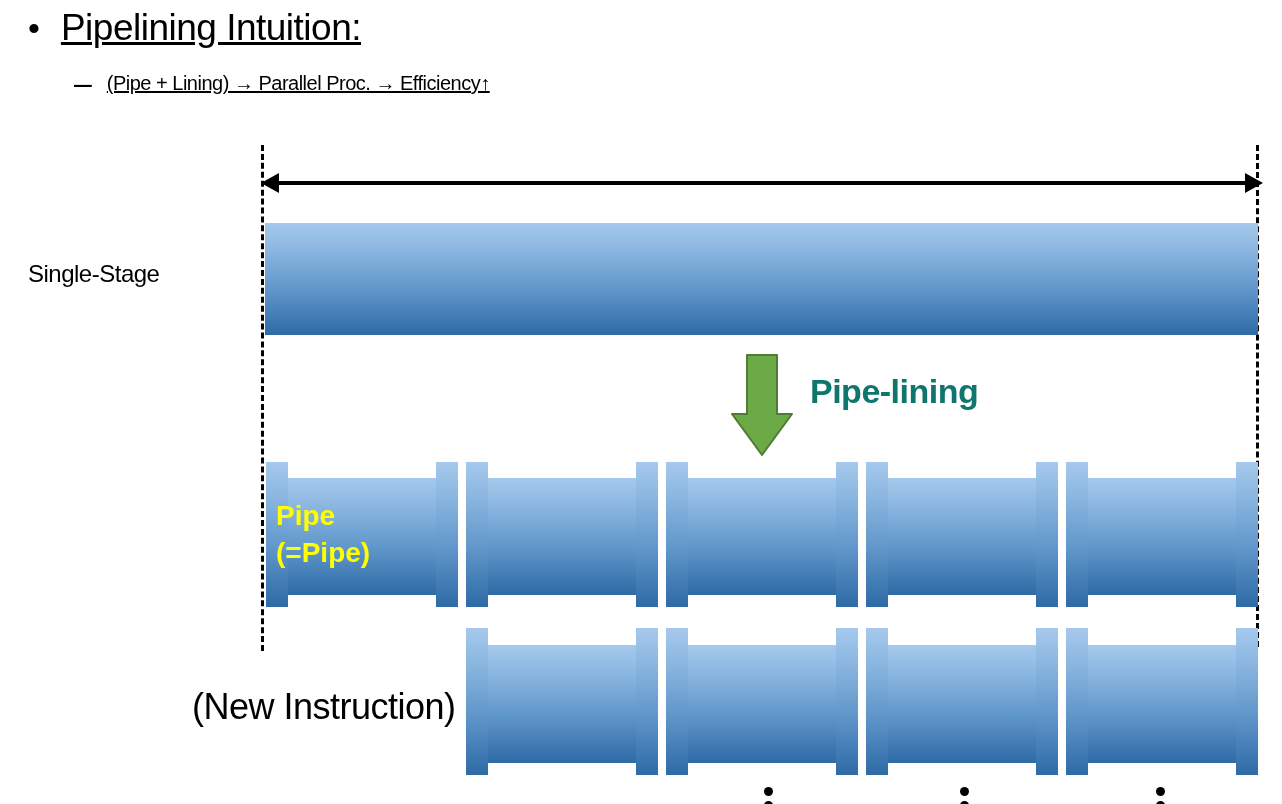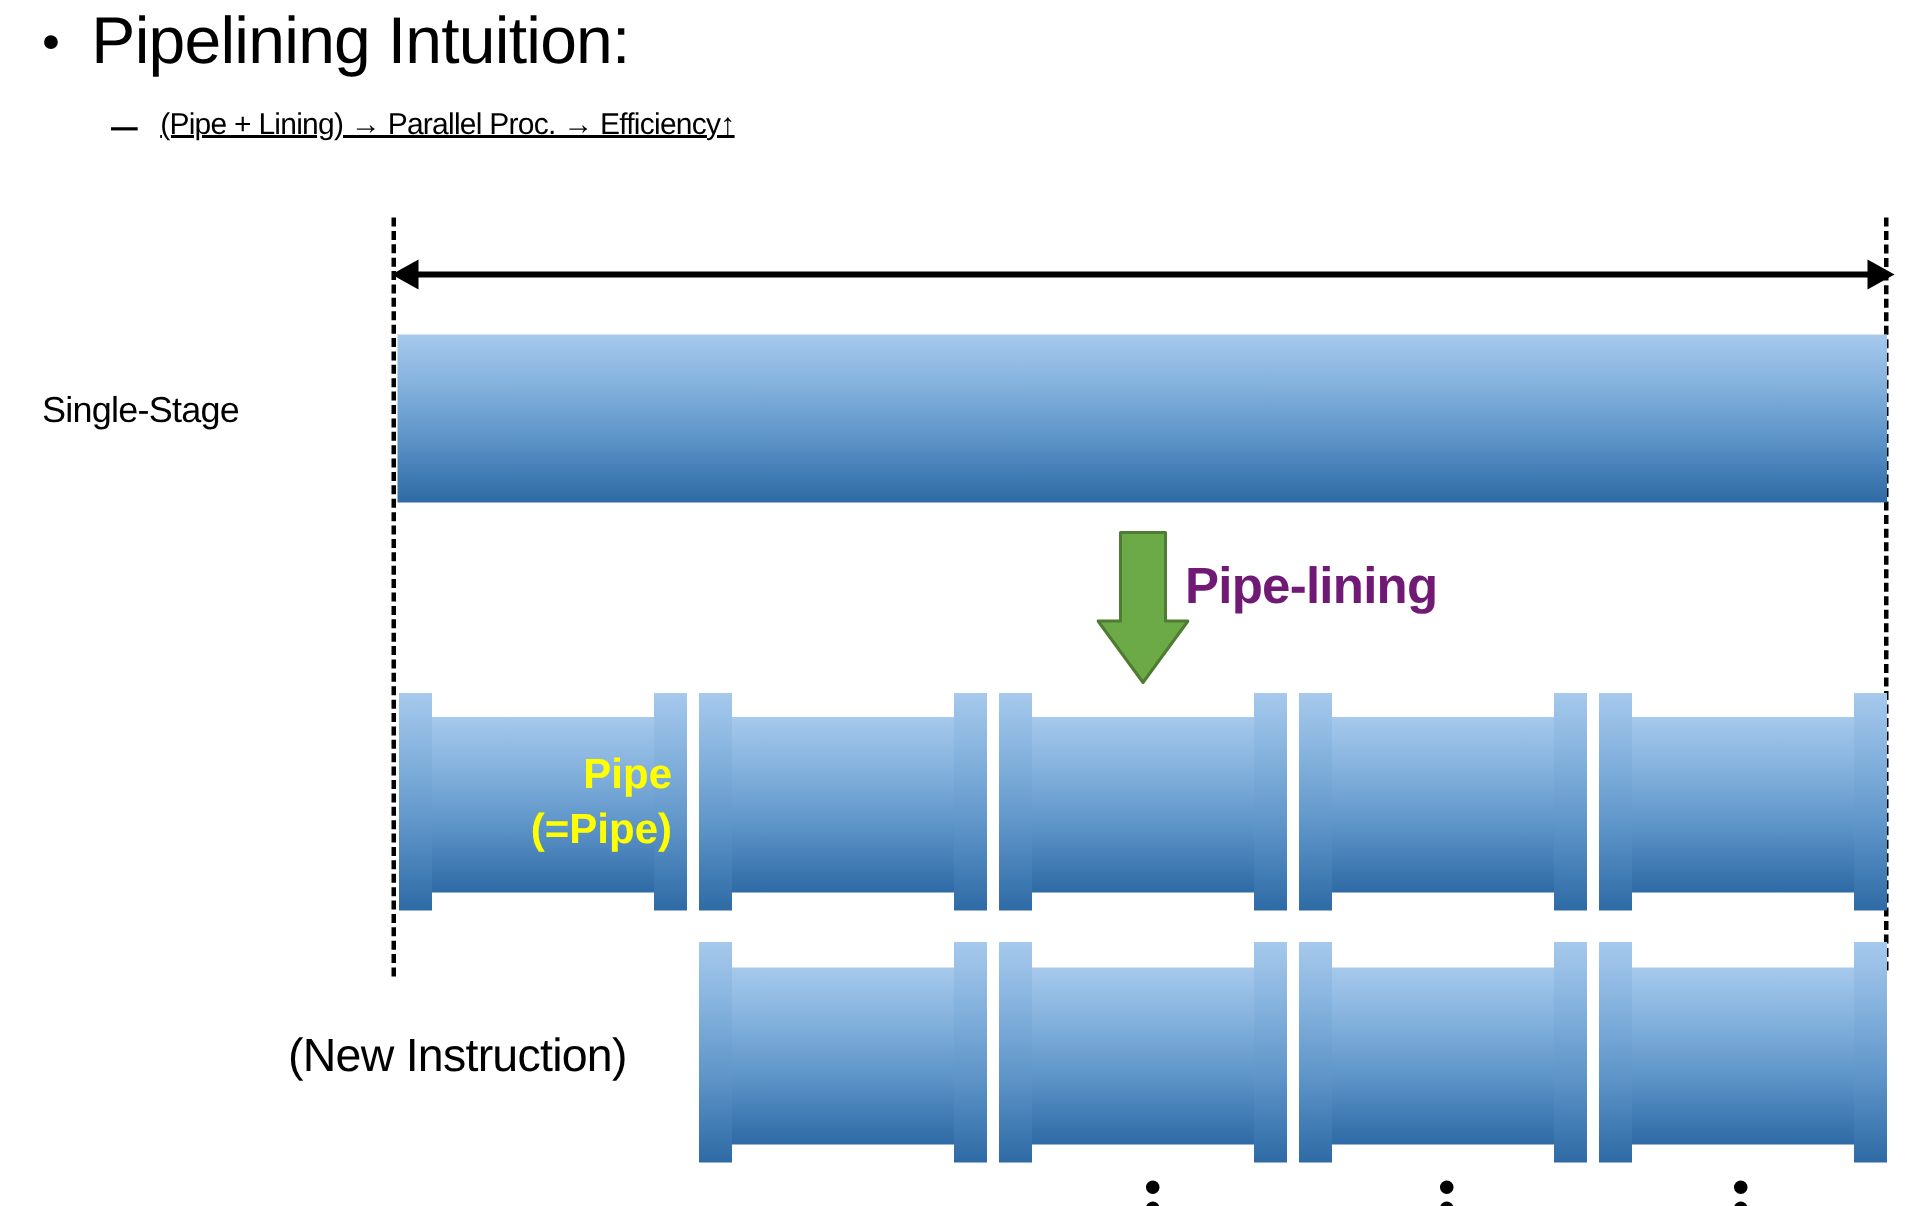--- a/index.html
+++ b/index.html
@@ -3,36 +3,36 @@
 <meta charset="utf-8">
 <style>
   html,body{margin:0;padding:0;}
   body{width:1282px;height:804px;overflow:hidden;background:#ffffff;
        font-family:"Liberation Sans", sans-serif;color:#000;}
   .stage{position:relative;width:1282px;height:804px;overflow:hidden;background:#fff;}
 
   
   .title-row{position:absolute;left:28px;top:4px;display:flex;align-items:flex-start;}
   .title-bullet{font-size:34px;line-height:48px;margin-right:21px;}
-  .title-text{font-size:44px;line-height:48px;letter-spacing:-0.5px;}
+  .title-text{font-size:37px;line-height:48px;letter-spacing:-0.5px;text-decoration:underline;}
   .sub-row{position:absolute;left:74px;top:62px;display:flex;align-items:flex-start;}
   .sub-dash{font-size:32px;line-height:42px;margin-right:15px;}
   .sub-text{font-size:20px;line-height:42px;letter-spacing:-0.5px;text-decoration:underline;}
 
   .time-label{position:absolute;left:263px;top:134px;width:995px;text-align:center;
               font-size:34px;}
   .row-label{position:absolute;font-size:24px;letter-spacing:-0.5px;}
   .label-single{left:28px;top:260px;}
   .label-multi{left:32px;top:516px;}
-  .label-newinstr{left:192px;top:686px;font-size:31px;}
+  .label-newinstr{left:192px;top:686px;font-size:36px;}
 
-  .pipelining-label{position:absolute;left:790px;top:372px;font-size:34px;font-weight:bold;
-                    color:#701a75;letter-spacing:-0.5px;}
+  .pipelining-label{position:absolute;left:810px;top:372px;font-size:34px;font-weight:bold;
+                    color:#0f766e;letter-spacing:-0.5px;}
 
-  .pipe-stage-label{position:absolute;left:276px;top:497px;width:172px;text-align:right;
+  .pipe-stage-label{position:absolute;left:276px;top:497px;width:172px;text-align:left;
                     font-size:28px;font-weight:bold;color:#ffff00;line-height:37px;}
 
   
   .harrow-line{position:absolute;left:278px;top:181px;width:968px;height:4px;background:#000;}
   .harrow-head{position:absolute;width:0;height:0;border-top:10px solid transparent;
                border-bottom:10px solid transparent;}
   .harrow-head.left{left:261px;top:173px;border-right:18px solid #000;}
   .harrow-head.right{left:1245px;top:173px;border-left:18px solid #000;}
 
   .vdash{position:absolute;width:0;border-left:3px dashed #000;}

